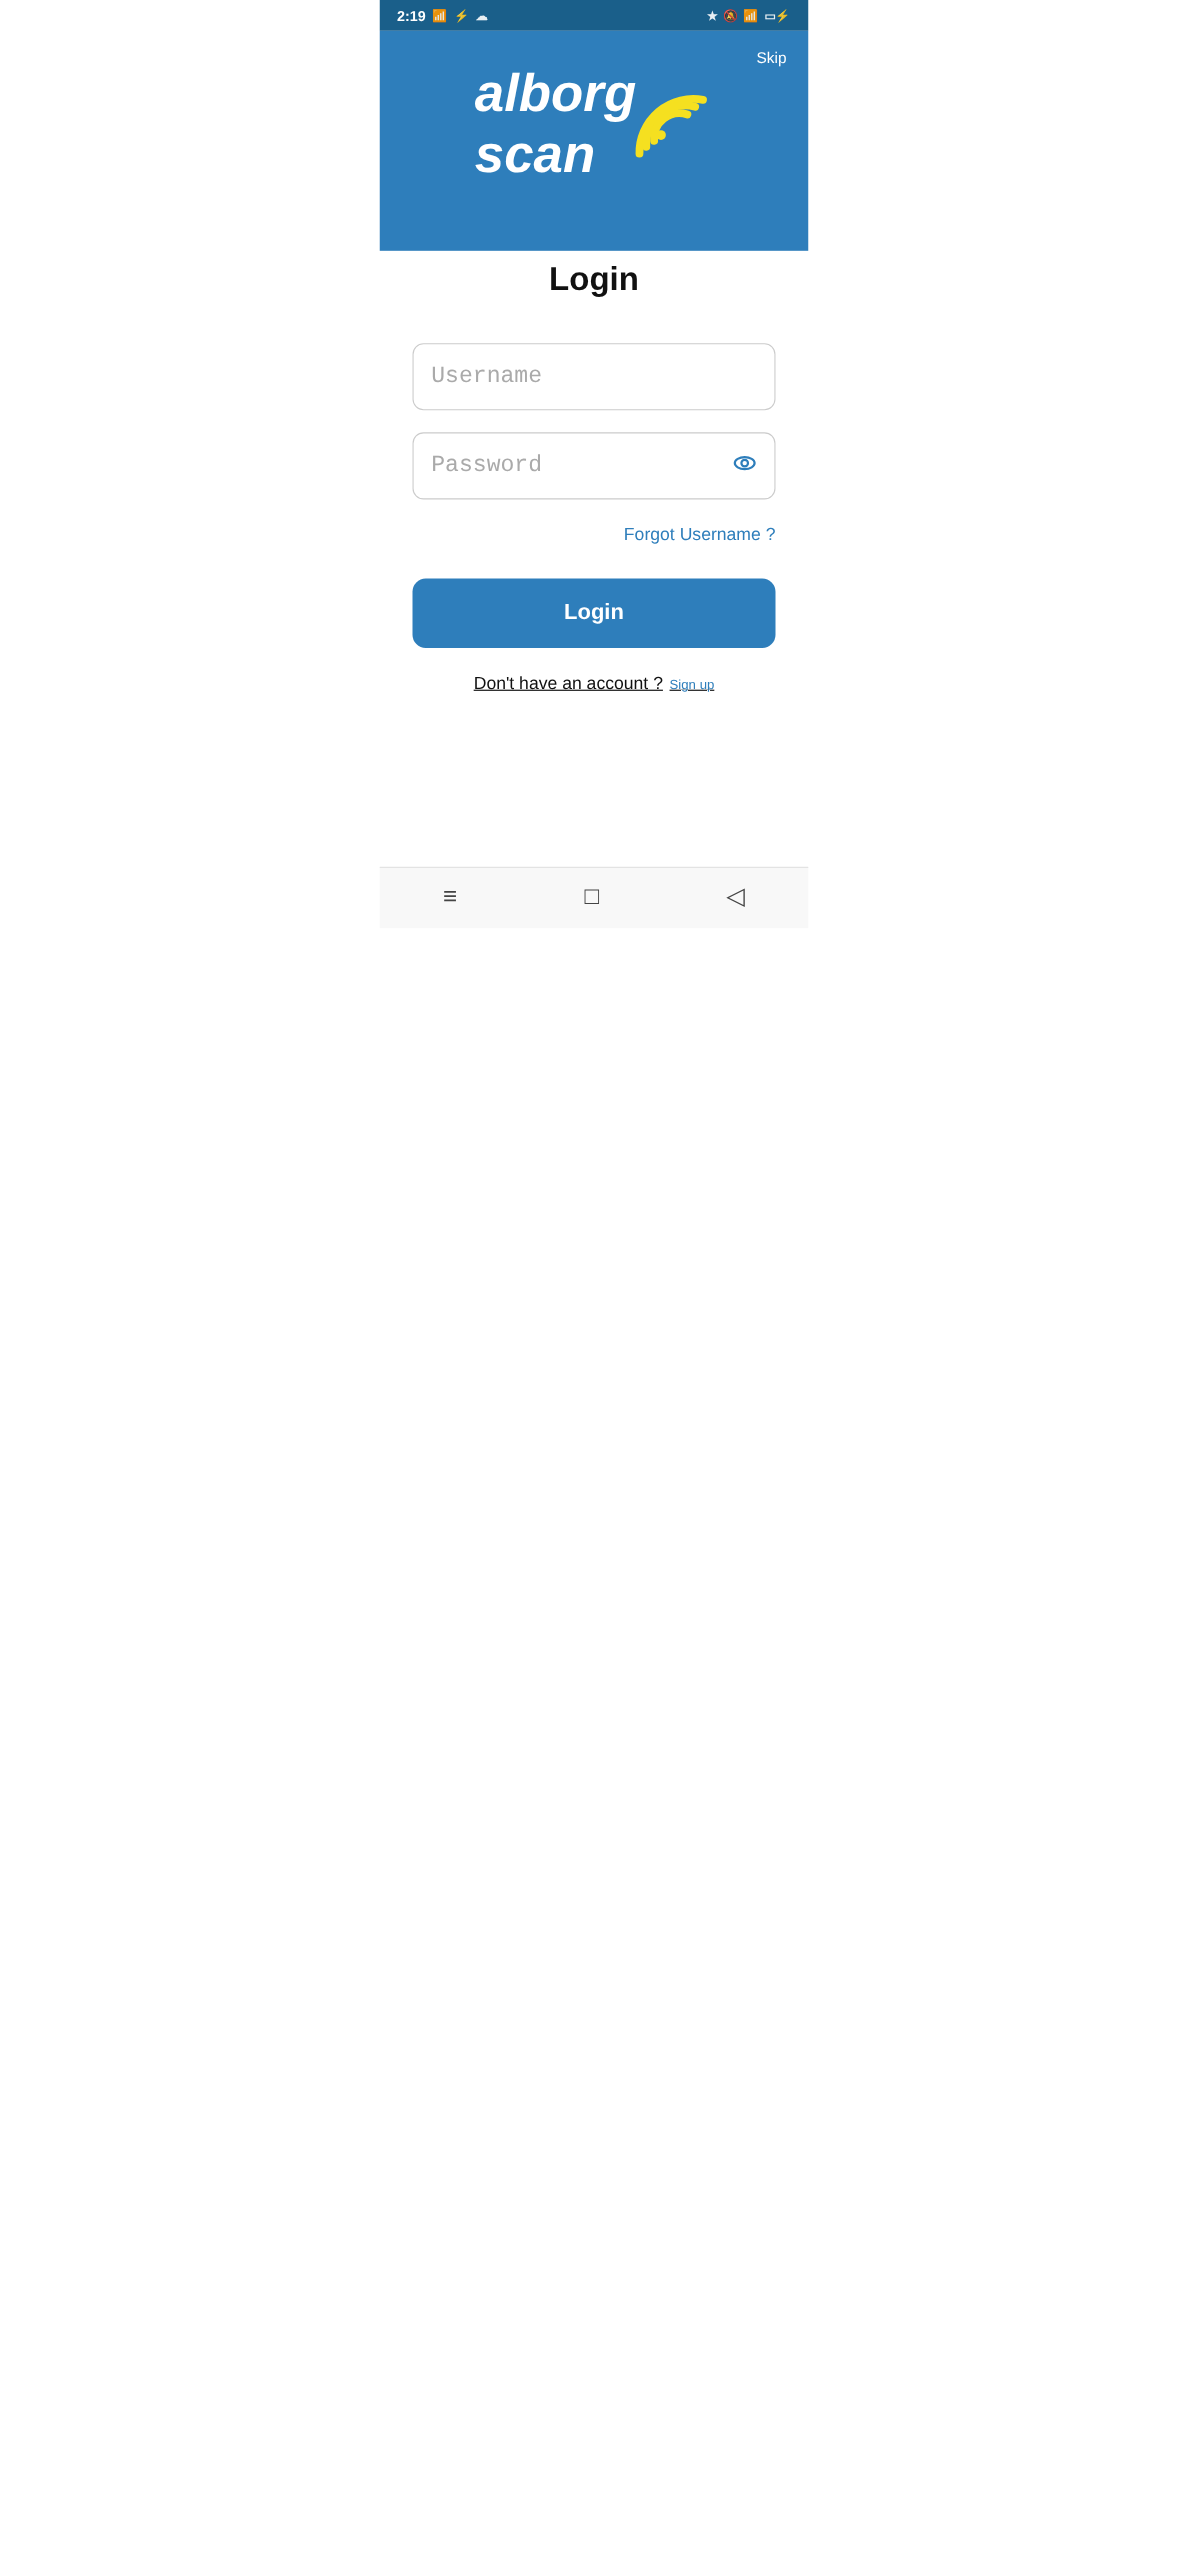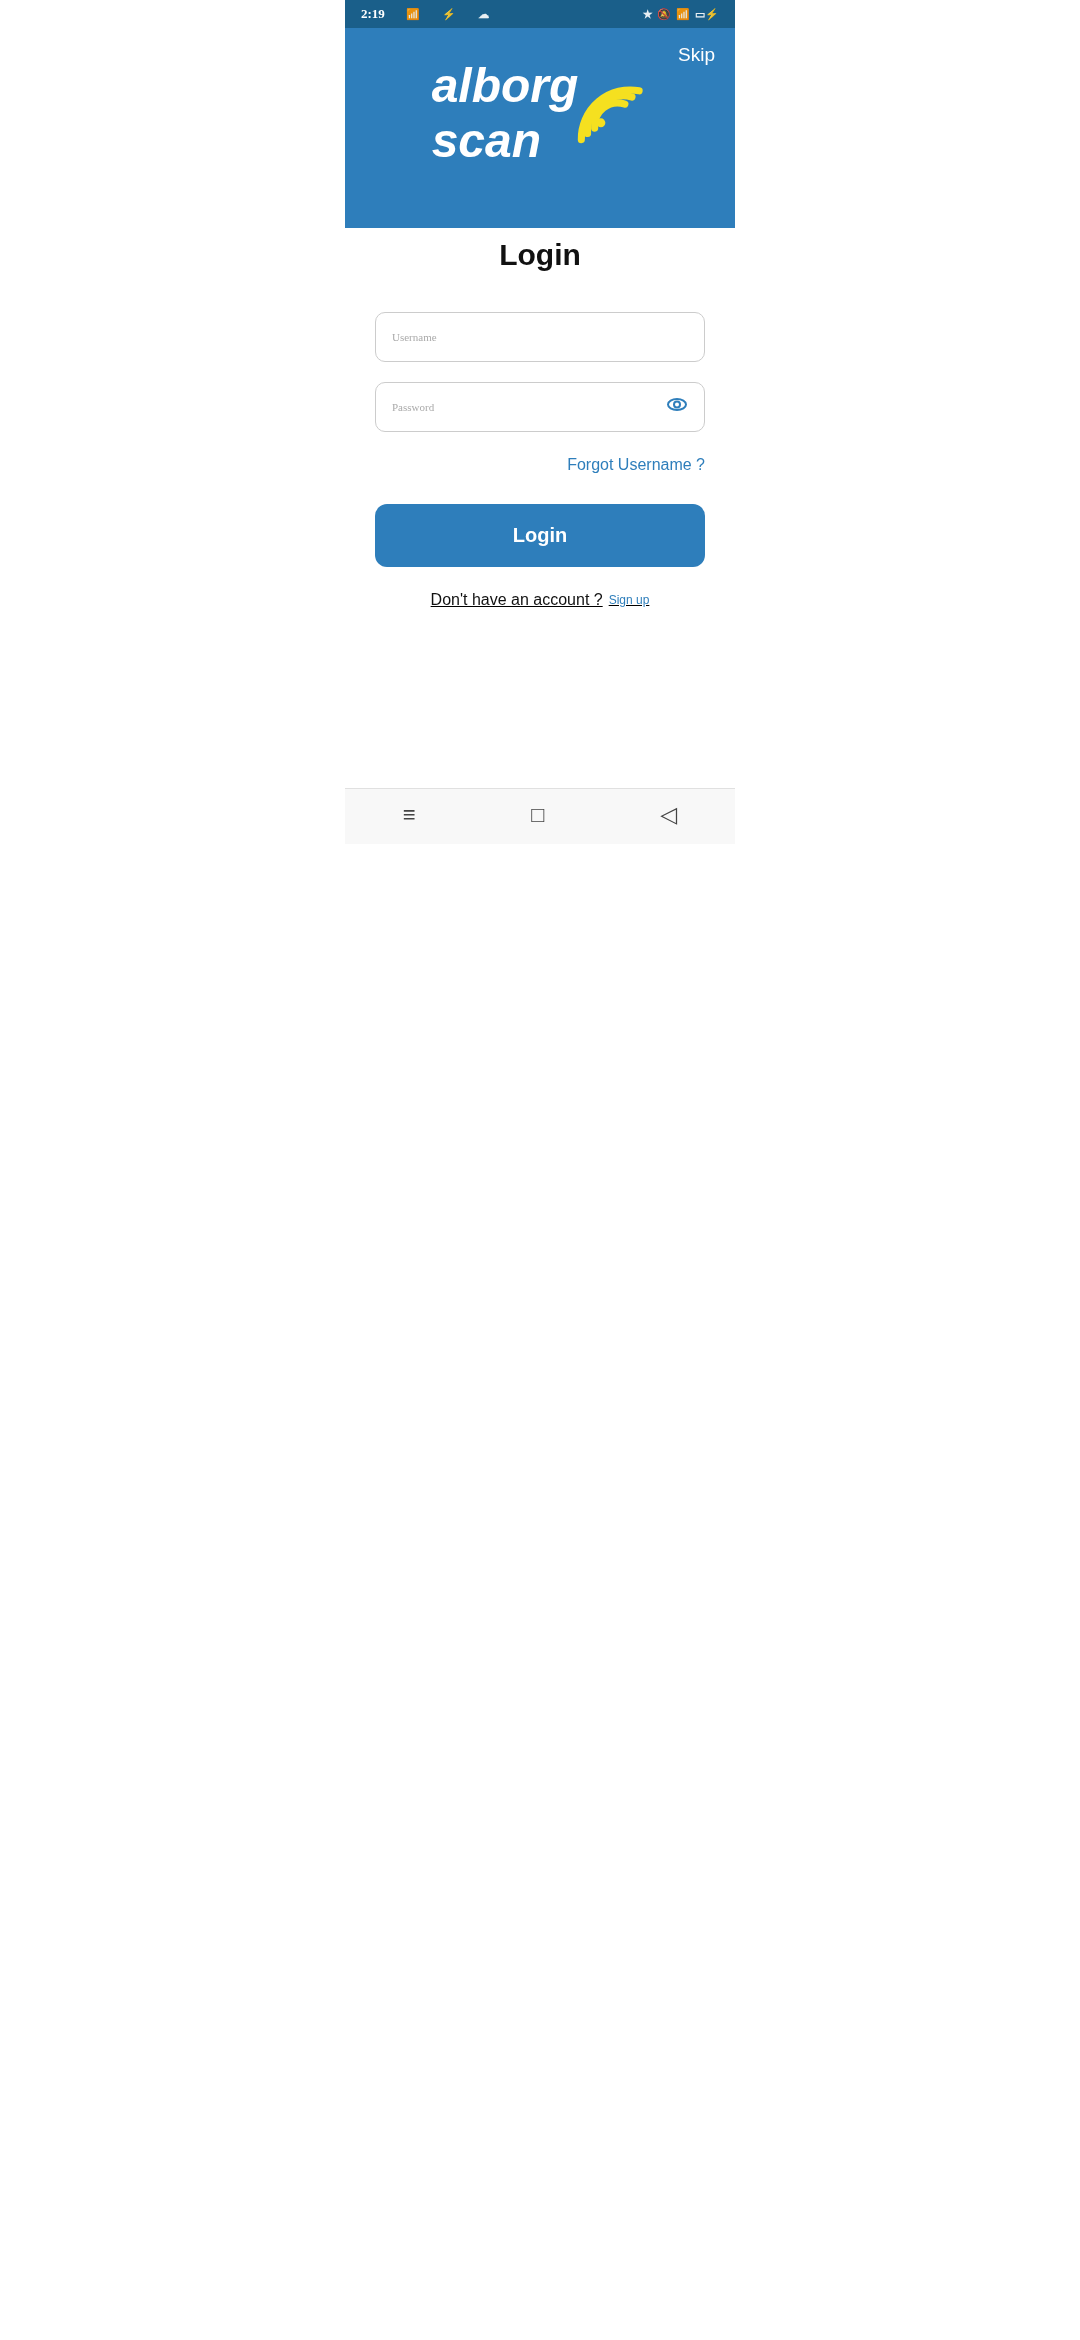--- a/index.html
+++ b/index.html
@@ -29,22 +29,21 @@
       justify-content: space-between;
       align-items: center;
       height: 28px;
       font-size: 12px;
       font-weight: 600;
     }
 
     .status-left {
       display: flex;
       align-items: center;
-      gap: 22px;
-      font-family: Liberation Serif, serif;
+      gap: 6px;
     }
 
     .status-time {
       font-size: 13px;
       font-weight: 700;
     }
 
     .status-right {
       display: flex;
       align-items: center;
@@ -65,21 +64,21 @@
       align-items: center;
       position: relative;
       min-height: 200px;
     }
 
     .skip-button {
       position: absolute;
       top: 16px;
       right: 20px;
       color: white;
-      font-size: 19px;
+      font-size: 14px;
       background: none;
       border: none;
       cursor: pointer;
       font-family: inherit;
     }
 
     .logo-container {
       display: flex;
       align-items: center;
       gap: 0px;
@@ -129,25 +128,25 @@
     .form-group {
       width: 100%;
       margin-bottom: 20px;
     }
 
     .input-field {
       width: 100%;
       padding: 18px 16px;
       border: 1.5px solid #cccccc;
       border-radius: 10px;
-      font-size: 11px;
+      font-size: 21px;
       color: #b91c1c;
       background: #fff;
       outline: none;
-      font-family: Liberation Serif, serif;
+      font-family: Liberation Mono, monospace;
     }
 
     .input-field::placeholder {
       color: #aaaaaa;
     }
 
     .input-wrapper {
       position: relative;
       width: 100%;
     }

